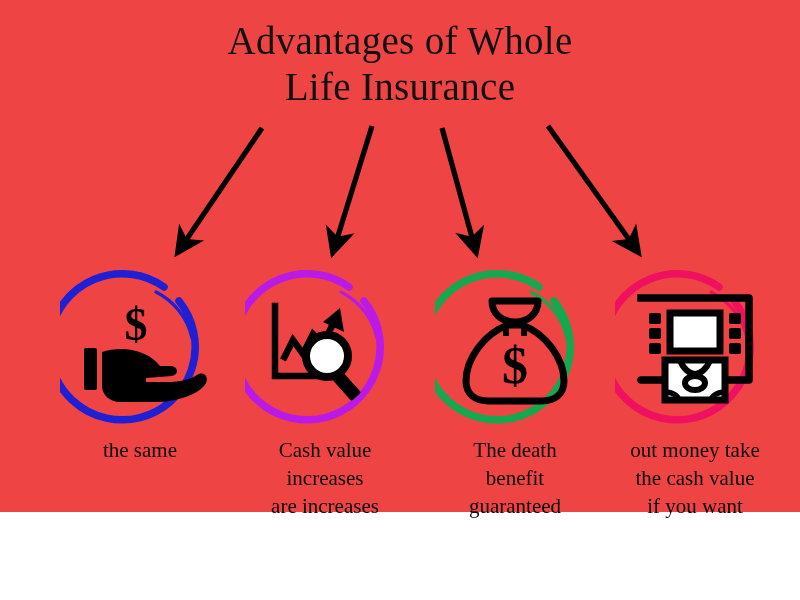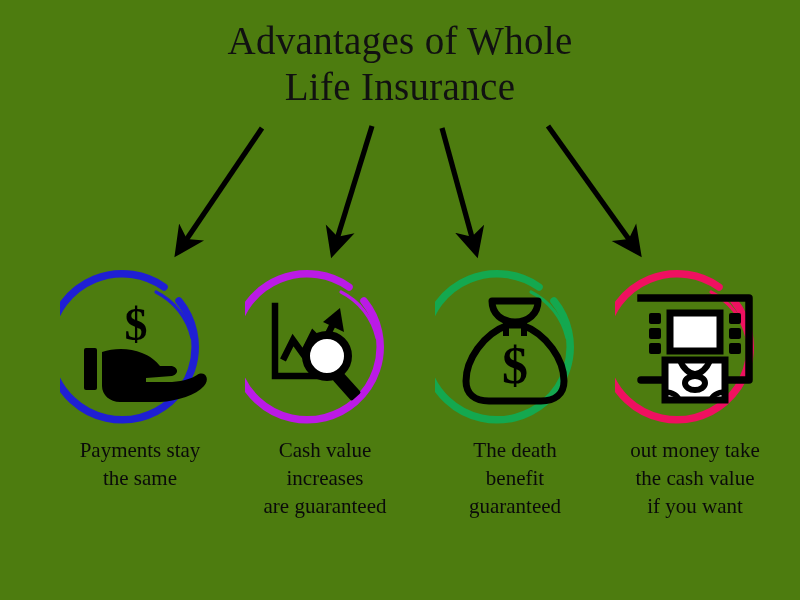--- a/index.html
+++ b/index.html
@@ -10,22 +10,22 @@
   body {
     width: 800px;
     height: 600px;
     font-family: "Liberation Serif", "DejaVu Serif", serif;
     color: #000000;
     overflow: hidden;
   }
   #infographic {
     position: relative;
     width: 800px;
-    height: 600px;
-    background: #4d7c0f;
+    height: 512px;
+    background: #ef4444;
   }
 
   
   .title {
     position: absolute;
     left: 0;
     top: 18px;
     width: 800px;
     text-align: center;
     font-size: 39px;
@@ -132,21 +132,20 @@
                      C124,113 133,110 137,107
                      C144,102 151,110 144,118
                      C136,127 118,133 100,134
                      L60,134
                      C50,134 42,127 42,118
                      Z"></path>
           </g>
         </svg>
       </div>
       <div class="caption">
-        <span class="cline">Payments stay</span>
         <span class="cline">the same</span>
       </div>
     </div>
 
     <div class="item item-1">
       <div class="ring-wrap">
         <svg width="160" height="160" viewBox="0 0 160 160">
           <g fill="none" stroke="#bb1ae6" stroke-linecap="round">
             <path d="M104,19 A73,73 0 1 0 119,33" stroke-width="7.5"></path>
             <path d="M96,24 A68,68 0 0 1 132,70" stroke-width="3.2"></path>
@@ -163,21 +162,21 @@
 
           <g>
             <circle cx="82" cy="88" r="21" fill="#ffffff" stroke="#000000" stroke-width="8"></circle>
             <rect x="95" y="104" width="13" height="29" rx="2" fill="#000000" transform="rotate(-42 101 118)"></rect>
           </g>
         </svg>
       </div>
       <div class="caption">
         <span class="cline">Cash value</span>
         <span class="cline">increases</span>
-        <span class="cline">are guaranteed</span>
+        <span class="cline">are increases</span>
       </div>
     </div>
 
     <div class="item item-2">
       <div class="ring-wrap">
         <svg width="160" height="160" viewBox="0 0 160 160">
           <g fill="none" stroke="#14a84f" stroke-linecap="round">
             <path d="M104,19 A73,73 0 1 0 119,33" stroke-width="7.5"></path>
             <path d="M96,24 A68,68 0 0 1 132,70" stroke-width="3.2"></path>
           </g>

